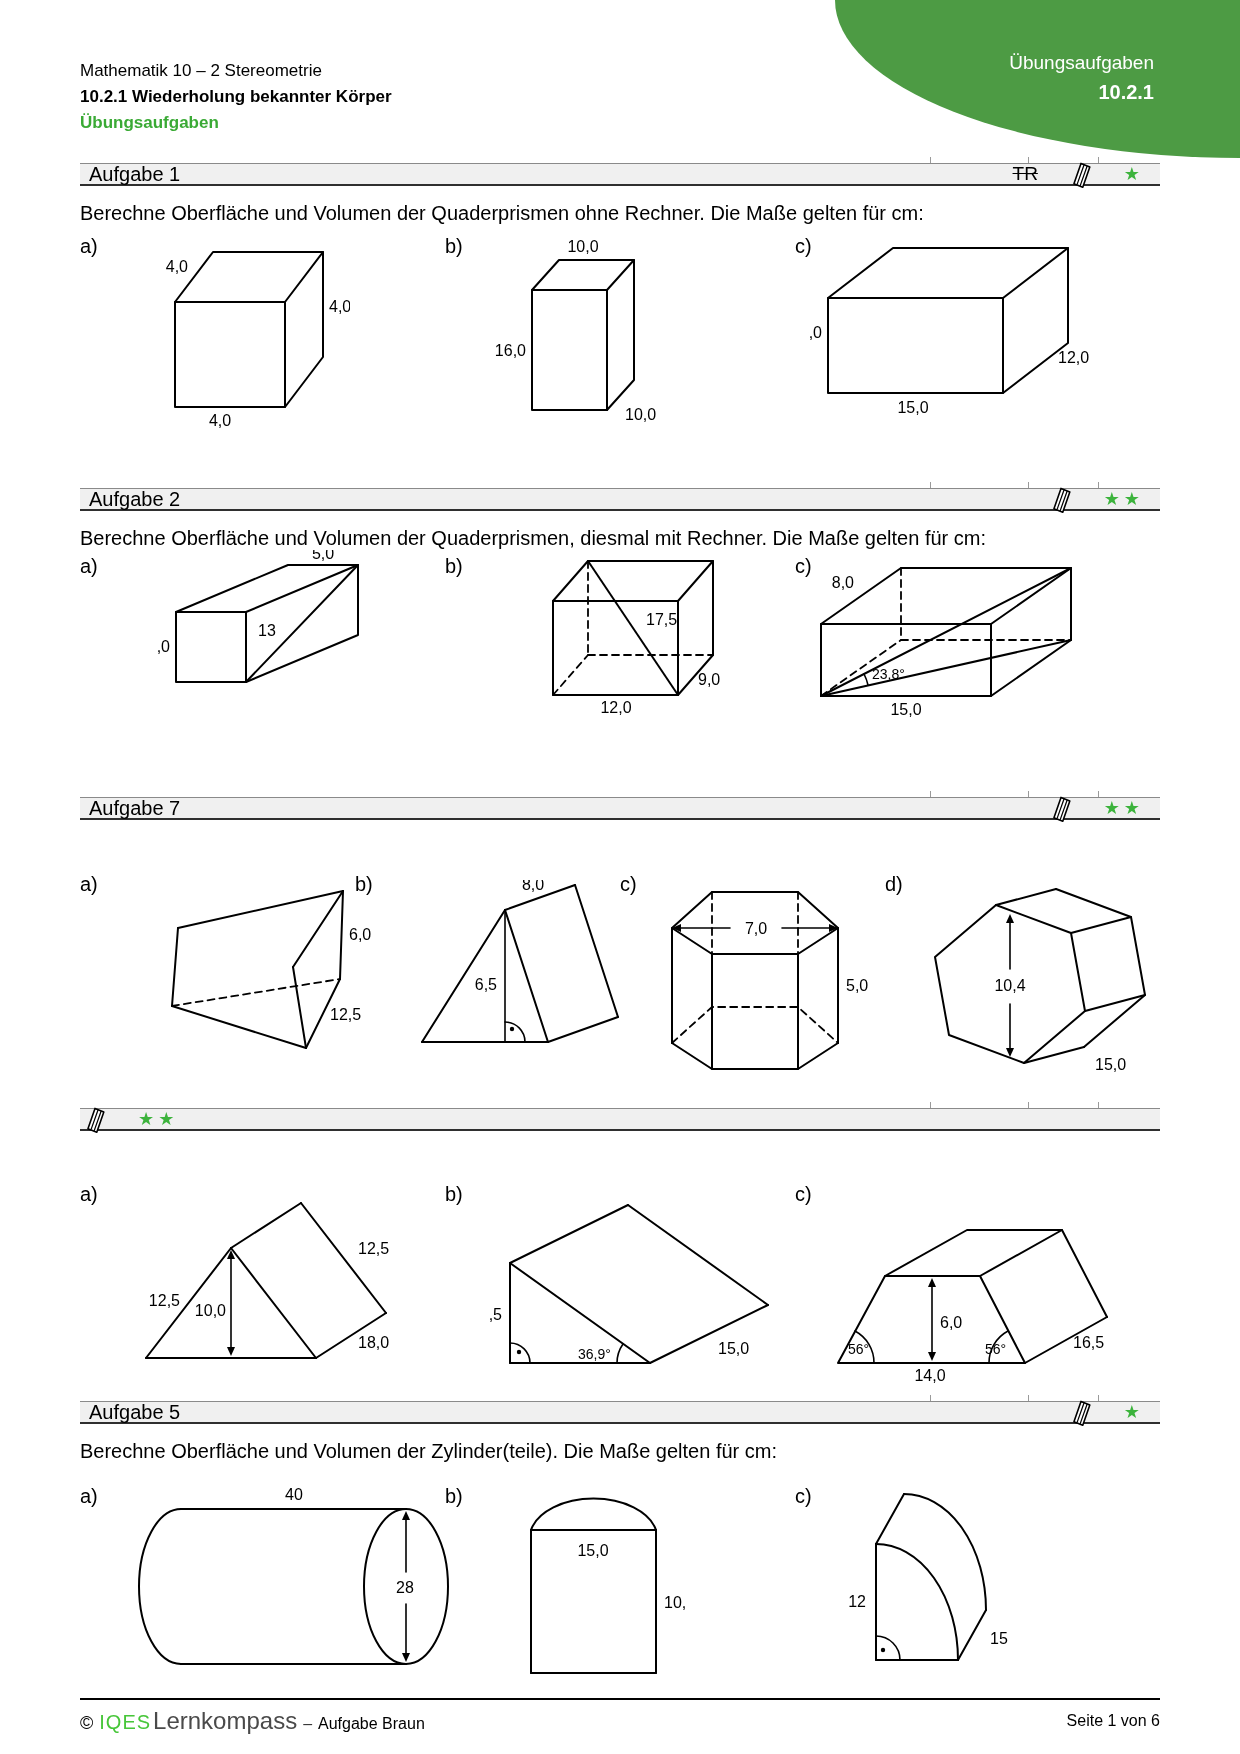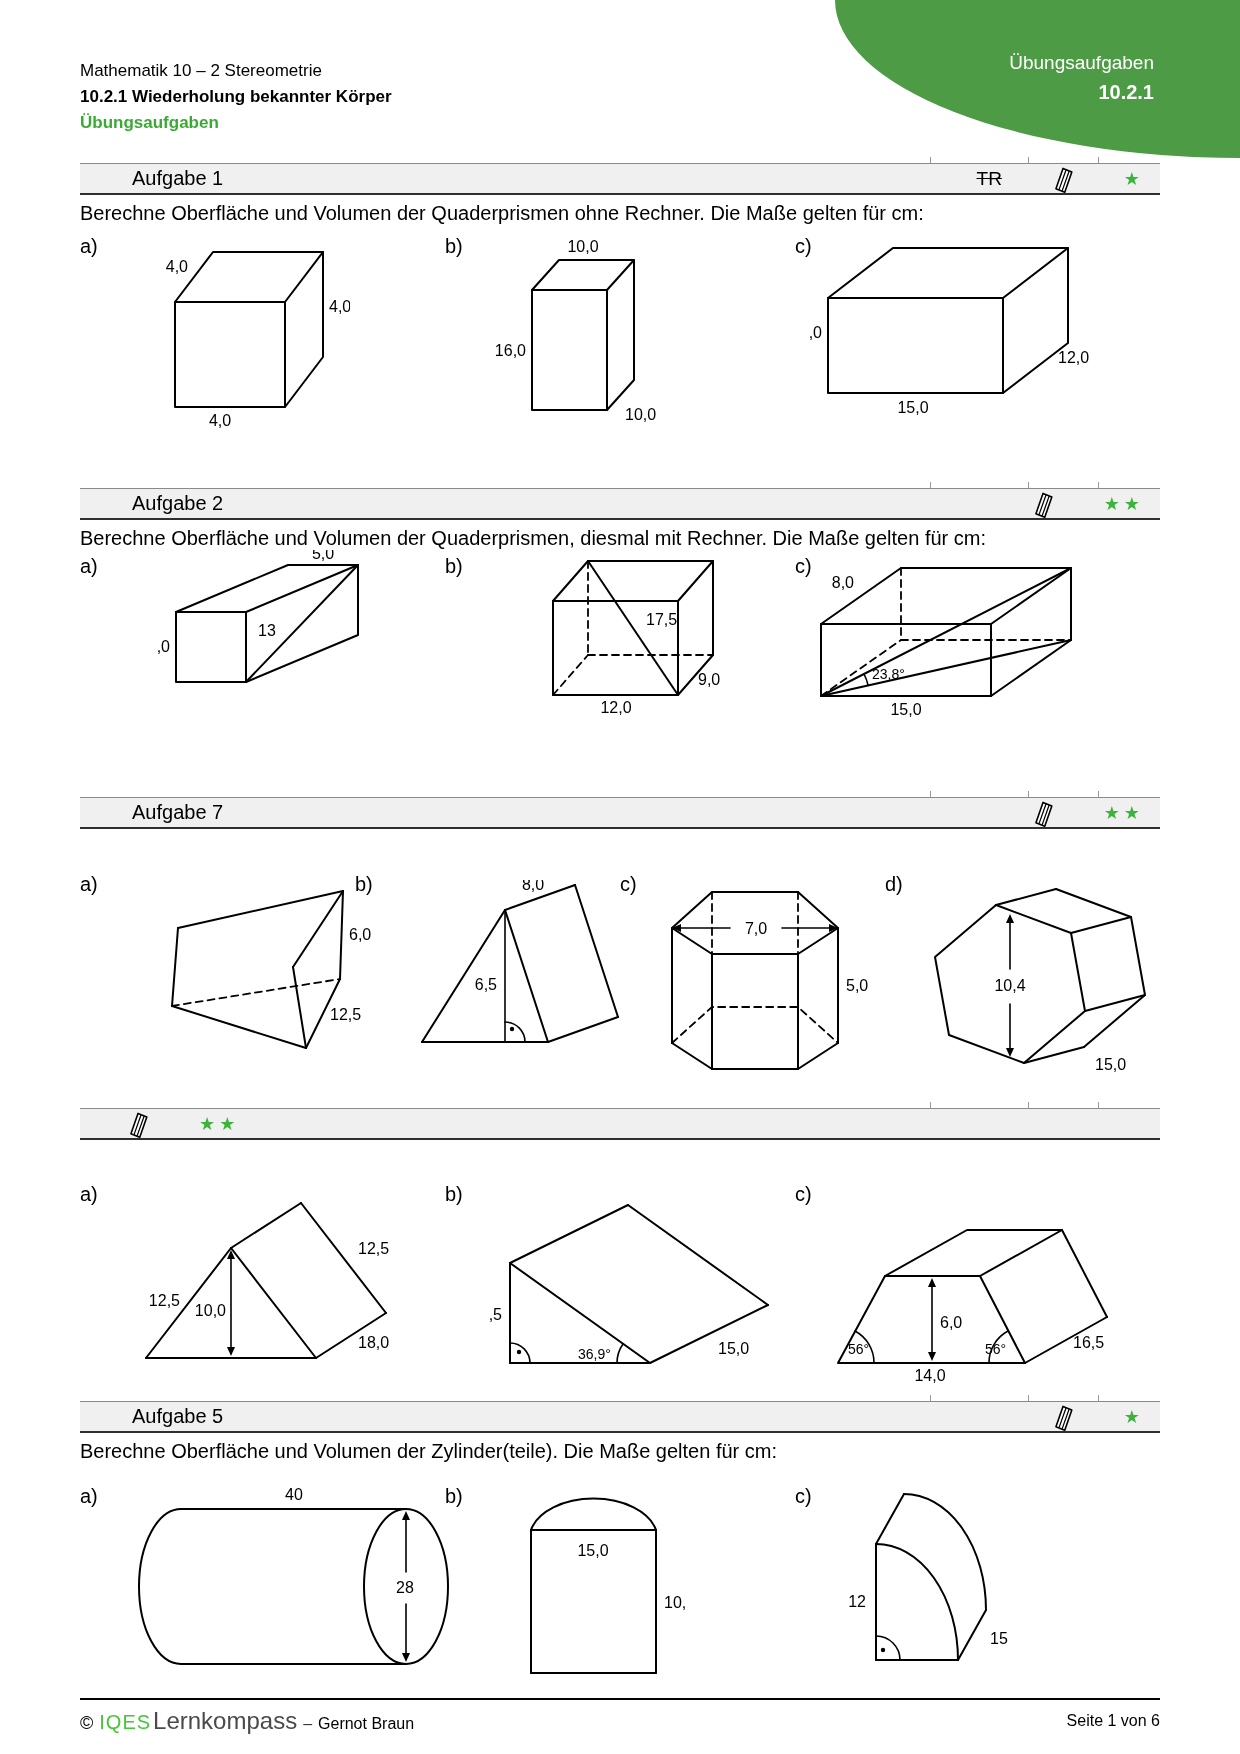--- a/index.html
+++ b/index.html
@@ -12,25 +12,25 @@
   .corner-text { position:absolute; top:0; right:0; width:405px; box-sizing:border-box;
                  padding:52px 86px 0 0; text-align:right; color:#fff; }
   .corner-line1 { font-size:19px; }
   .corner-line2 { font-size:20px; font-weight:bold; margin-top:7px; }
   .header-block { position:absolute; left:80px; top:58px; line-height:26px; }
   .h-line1 { font-size:17px; }
   .h-line2 { font-size:17px; font-weight:bold; }
   .h-line3 { font-size:17px; font-weight:bold; color:#3aaa35; }
 
   
-  .task-bar { position:absolute; left:80px; width:1080px; height:32px; background:#f0f0f0;
+  .task-bar { position:absolute; left:80px; width:1080px; height:23px; background:#f0f0f0;
               border-top:1px solid #8a8a8a; border-bottom:2px solid #2f2f2f; box-sizing:border-box;
-              display:flex; align-items:center;padding-left:43px; }
+              display:flex; align-items:center; }
   .task-title { font-size:20px; padding-left:9px; flex:1; }
-  .bar-icons { display:flex; align-items:center; gap:46px; padding-right:16px; }
+  .bar-icons { display:flex; align-items:center; gap:28px; padding-right:16px; }
   .tr-label { font-size:19px; text-decoration:line-through; }
   .stars { color:#3cb33c; font-size:18px; letter-spacing:4px; white-space:nowrap; }
   .tick { position:absolute; top:-7px; width:1px; height:6px; background:#9a9a9a; }
 
   .instruction { position:absolute; left:80px; width:1085px; font-size:20px; }
   .part-label { position:absolute; font-size:20px; }
 
   
   .fig { position:absolute; }
   .fig path, .fig line, .fig polyline, .fig ellipse { stroke:#000; stroke-width:2; fill:none;
@@ -402,17 +402,17 @@
     <text x="20" y="125" text-anchor="end">12</text>
     <text x="144" y="162">15</text>
   </svg>
 
   <div class="footer-rule"></div>
   <div class="footer-left">
     <span class="f-copy">©</span>
     <span class="f-iqes">IQES</span>
     <span class="f-lern">Lernkompass</span>
     <span class="f-dash">–</span>
-    <span class="f-author">Gernot Braun</span>
+    <span class="f-author">Aufgabe Braun</span>
   </div>
   <div class="footer-right">Seite 1 von 6</div>
 
 </div>
 
 </body></html>

